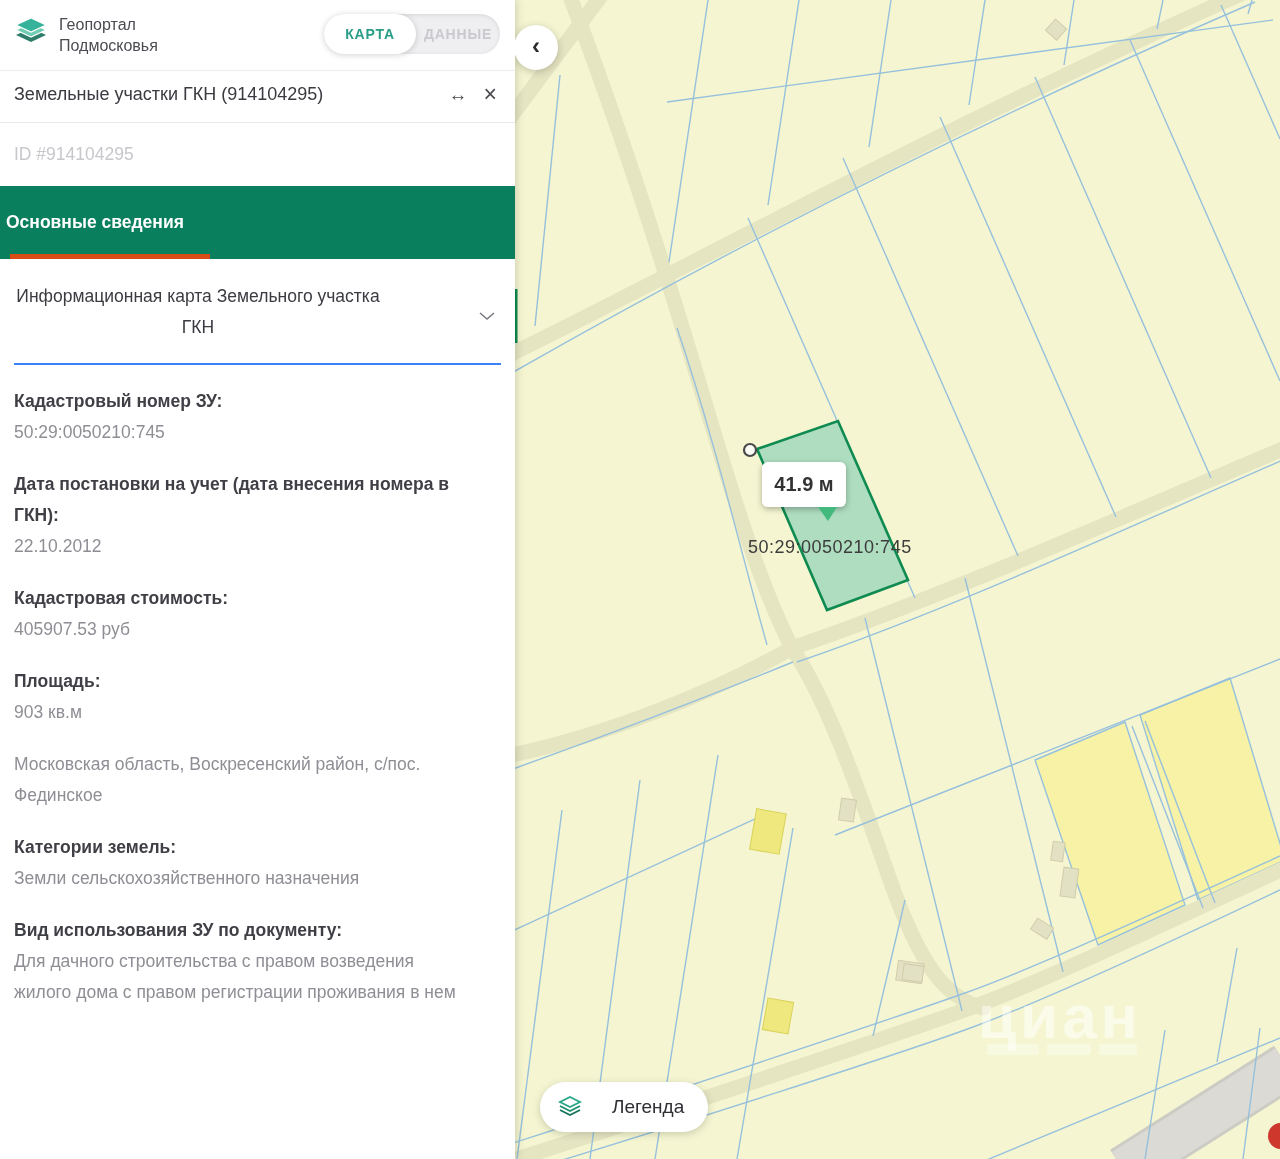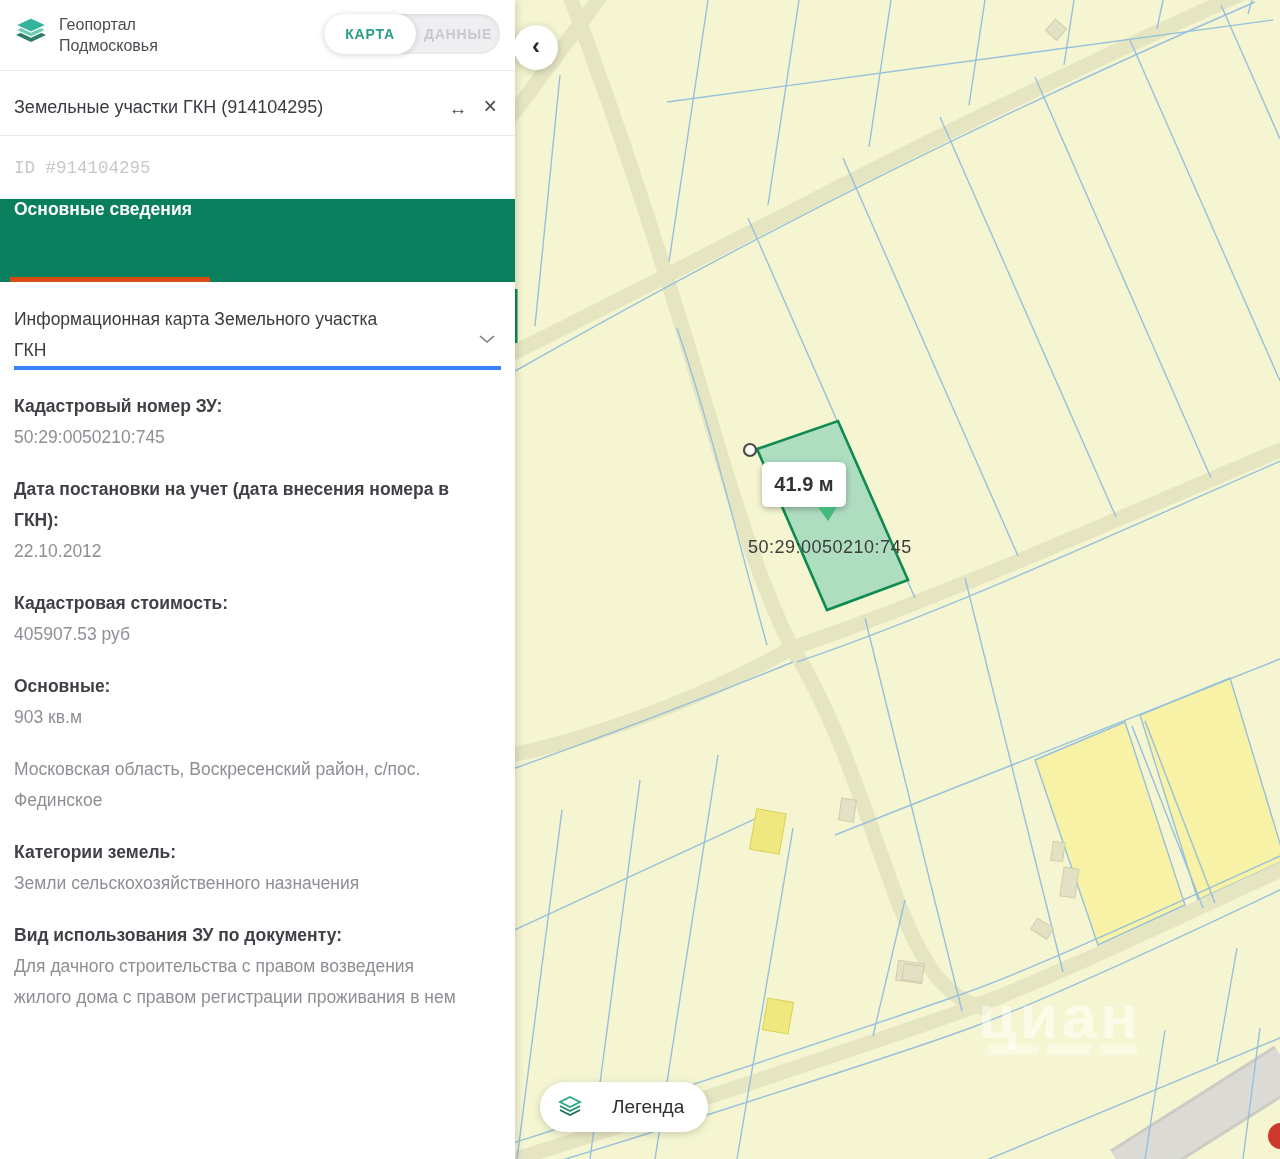--- a/index.html
+++ b/index.html
@@ -21,32 +21,32 @@
   .toggle{
     position:absolute;top:14px;right:15px;width:176px;height:40px;border-radius:20px;
     background:#efeff1;box-shadow:inset 0 1px 4px rgba(0,0,0,.10);display:flex;align-items:center;
   }
   .toggle .seg{height:40px;display:flex;align-items:center;justify-content:center;
     font-size:14px;font-weight:700;letter-spacing:.8px;cursor:pointer;}
   .toggle .seg.active{width:92px;background:#fff;border-radius:20px;
     box-shadow:0 1px 6px rgba(0,0,0,.18);color:#2a9d86;}
   .toggle .seg.inactive{flex:1;color:#c9c9ce;}
 
-  .panel-titlebar{height:47px;display:flex;align-items:flex-end;padding:0 18px 17px 14px;border-bottom:1px solid #e9e9eb;}
+  .panel-titlebar{height:47px;display:flex;align-items:center;padding:0 18px 4px 14px;border-bottom:1px solid #e9e9eb;}
   .panel-title{flex:1;font-size:18px;color:#3a3a40;}
   .pt-icon{color:#4a4a50;font-size:19px;margin-left:16px;cursor:pointer;line-height:1;}
 
   .id-row{height:63px;display:flex;align-items:center;padding-left:14px;
-    color:#c7c7cc;font-size:17.5px;font-family:Liberation Mono, monospace;}
-
-  .section-band{position:relative;height:83px;background:#0a7f5e;display:flex;padding-left:14px;}
+    color:#c7c7cc;font-size:17.5px;}
+
+  .section-band{position:relative;height:73px;background:#0a7f5e;display:flex;align-items:center;padding-left:6px;}
   .section-band .label{color:#ffffff;font-size:17.5px;font-weight:700;}
   .section-band .accent{position:absolute;left:10px;bottom:0;width:200px;height:5px;background:#d94c15;}
 
-  .card-title-row{position:relative;margin:22px 14px 0 14px;padding-bottom:0;border-bottom:4px solid #3b82f6;}
+  .card-title-row{position:relative;margin:22px 14px 0 14px;padding-bottom:20px;border-bottom:2px solid #3b82f6;text-align:center;}
   .card-title{max-width:368px;font-size:17.5px;line-height:31px;color:#3b3b42;}
   .chevron-down{position:absolute;right:6px;top:26px;}
 
   .fields{padding:21px 24px 0 14px;}
   .field{margin-bottom:21px;}
   .field .flabel{font-size:17.5px;line-height:31px;font-weight:700;color:#3f3f46;}
   .field .fvalue{font-size:17.5px;line-height:31px;color:#8e8e95;max-width:466px;}
 
   
   .map{position:relative;width:765px;height:1159px;overflow:hidden;flex:0 0 765px;background:#f5f6d1;}
@@ -120,21 +120,21 @@
       </div>
       <div class="field">
         <div class="flabel">Дата постановки на учет (дата внесения номера в ГКН):</div>
         <div class="fvalue">22.10.2012</div>
       </div>
       <div class="field">
         <div class="flabel">Кадастровая стоимость:</div>
         <div class="fvalue">405907.53 руб</div>
       </div>
       <div class="field">
-        <div class="flabel">Основные:</div>
+        <div class="flabel">Площадь:</div>
         <div class="fvalue">903 кв.м</div>
       </div>
       <div class="field">
         <div class="fvalue" style="max-width:430px;">Московская область, Воскресенский район, с/пос. Фединское</div>
       </div>
       <div class="field">
         <div class="flabel">Категории земель:</div>
         <div class="fvalue">Земли сельскохозяйственного назначения</div>
       </div>
       <div class="field">

